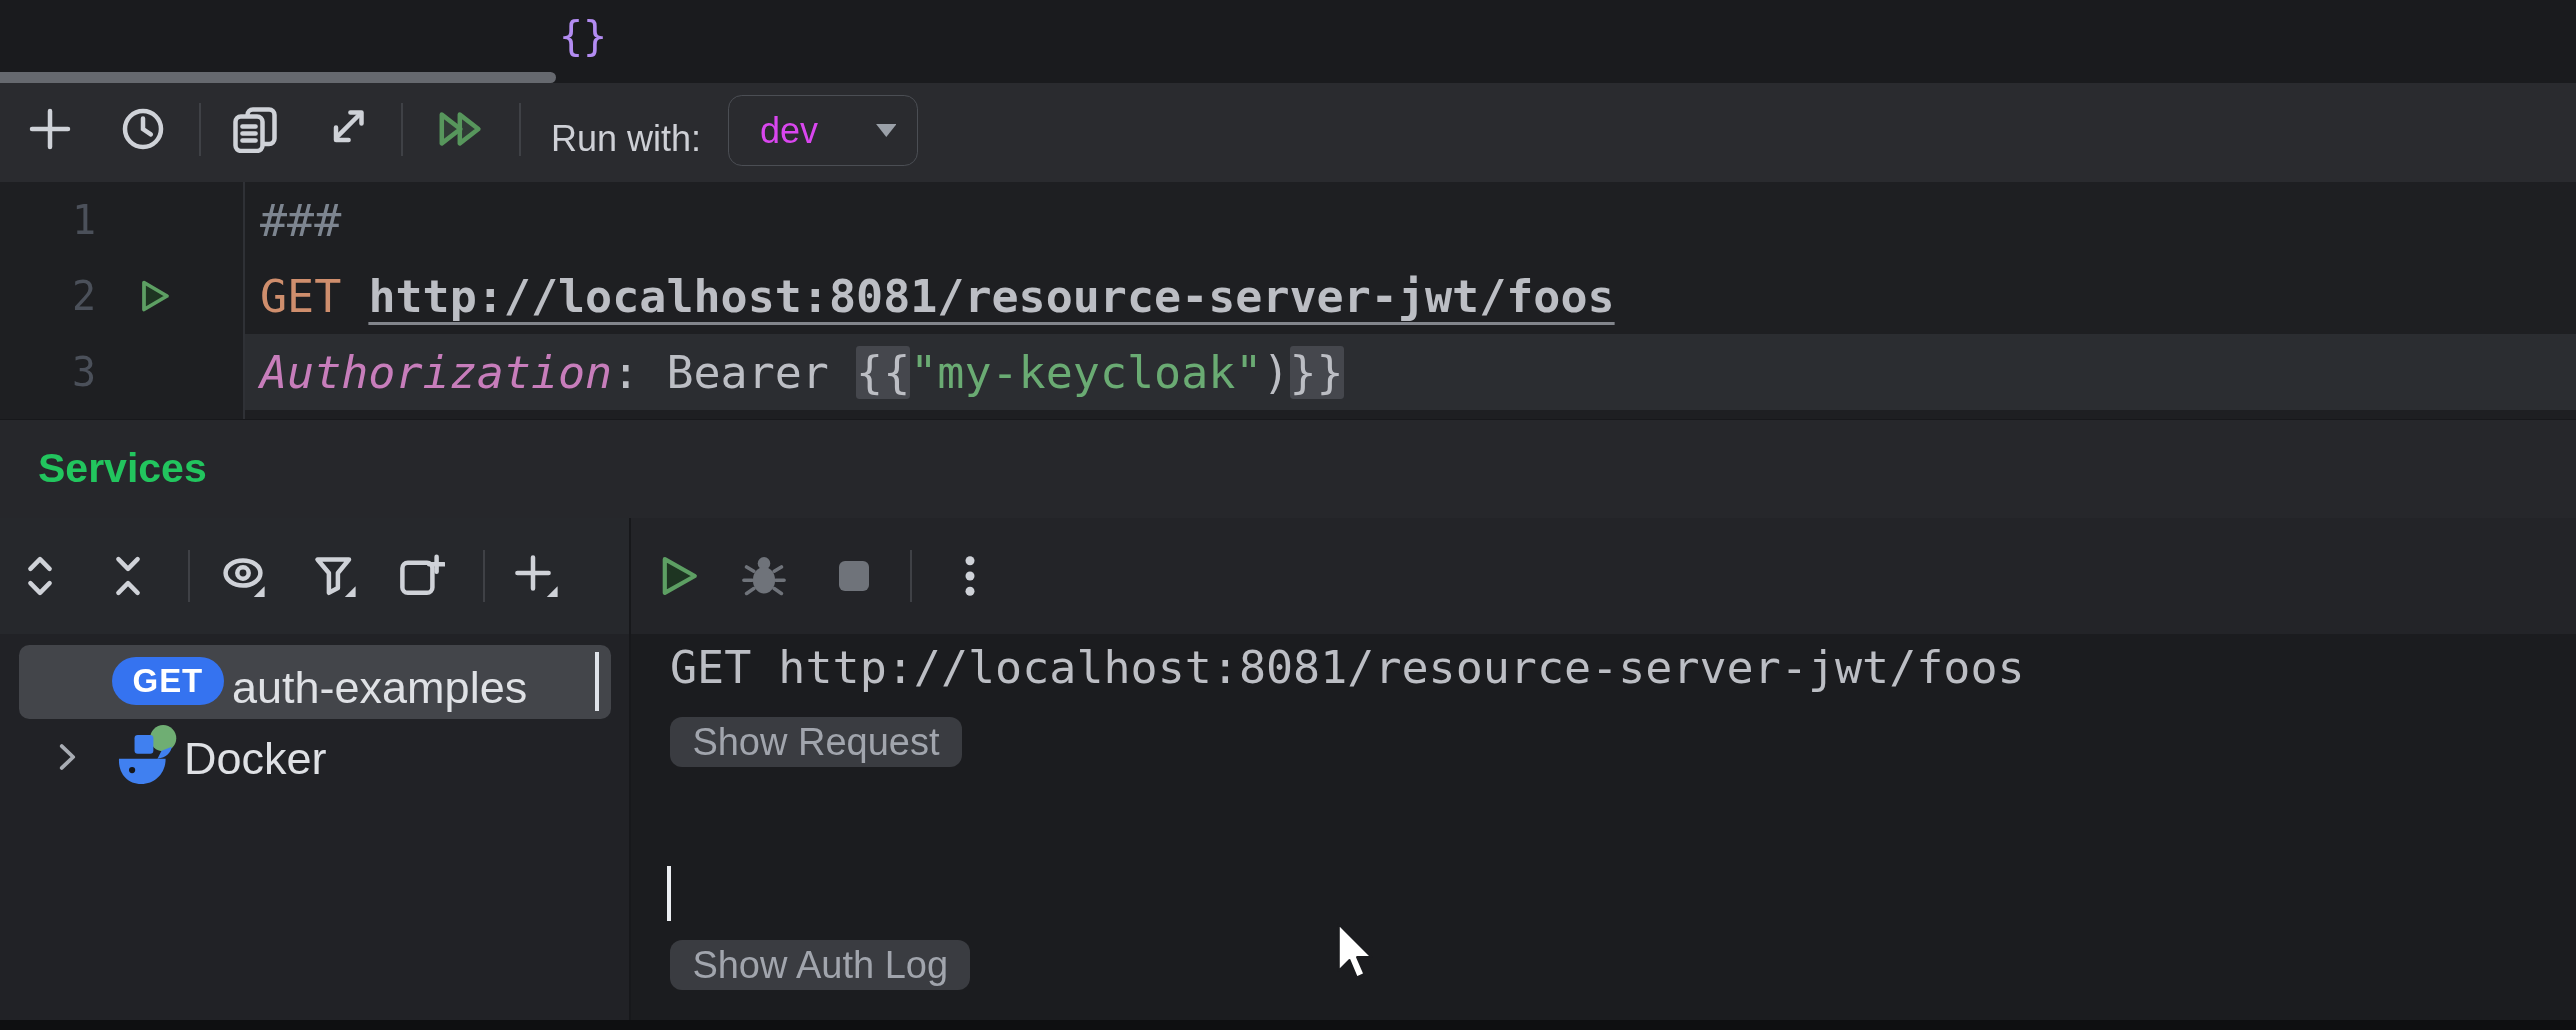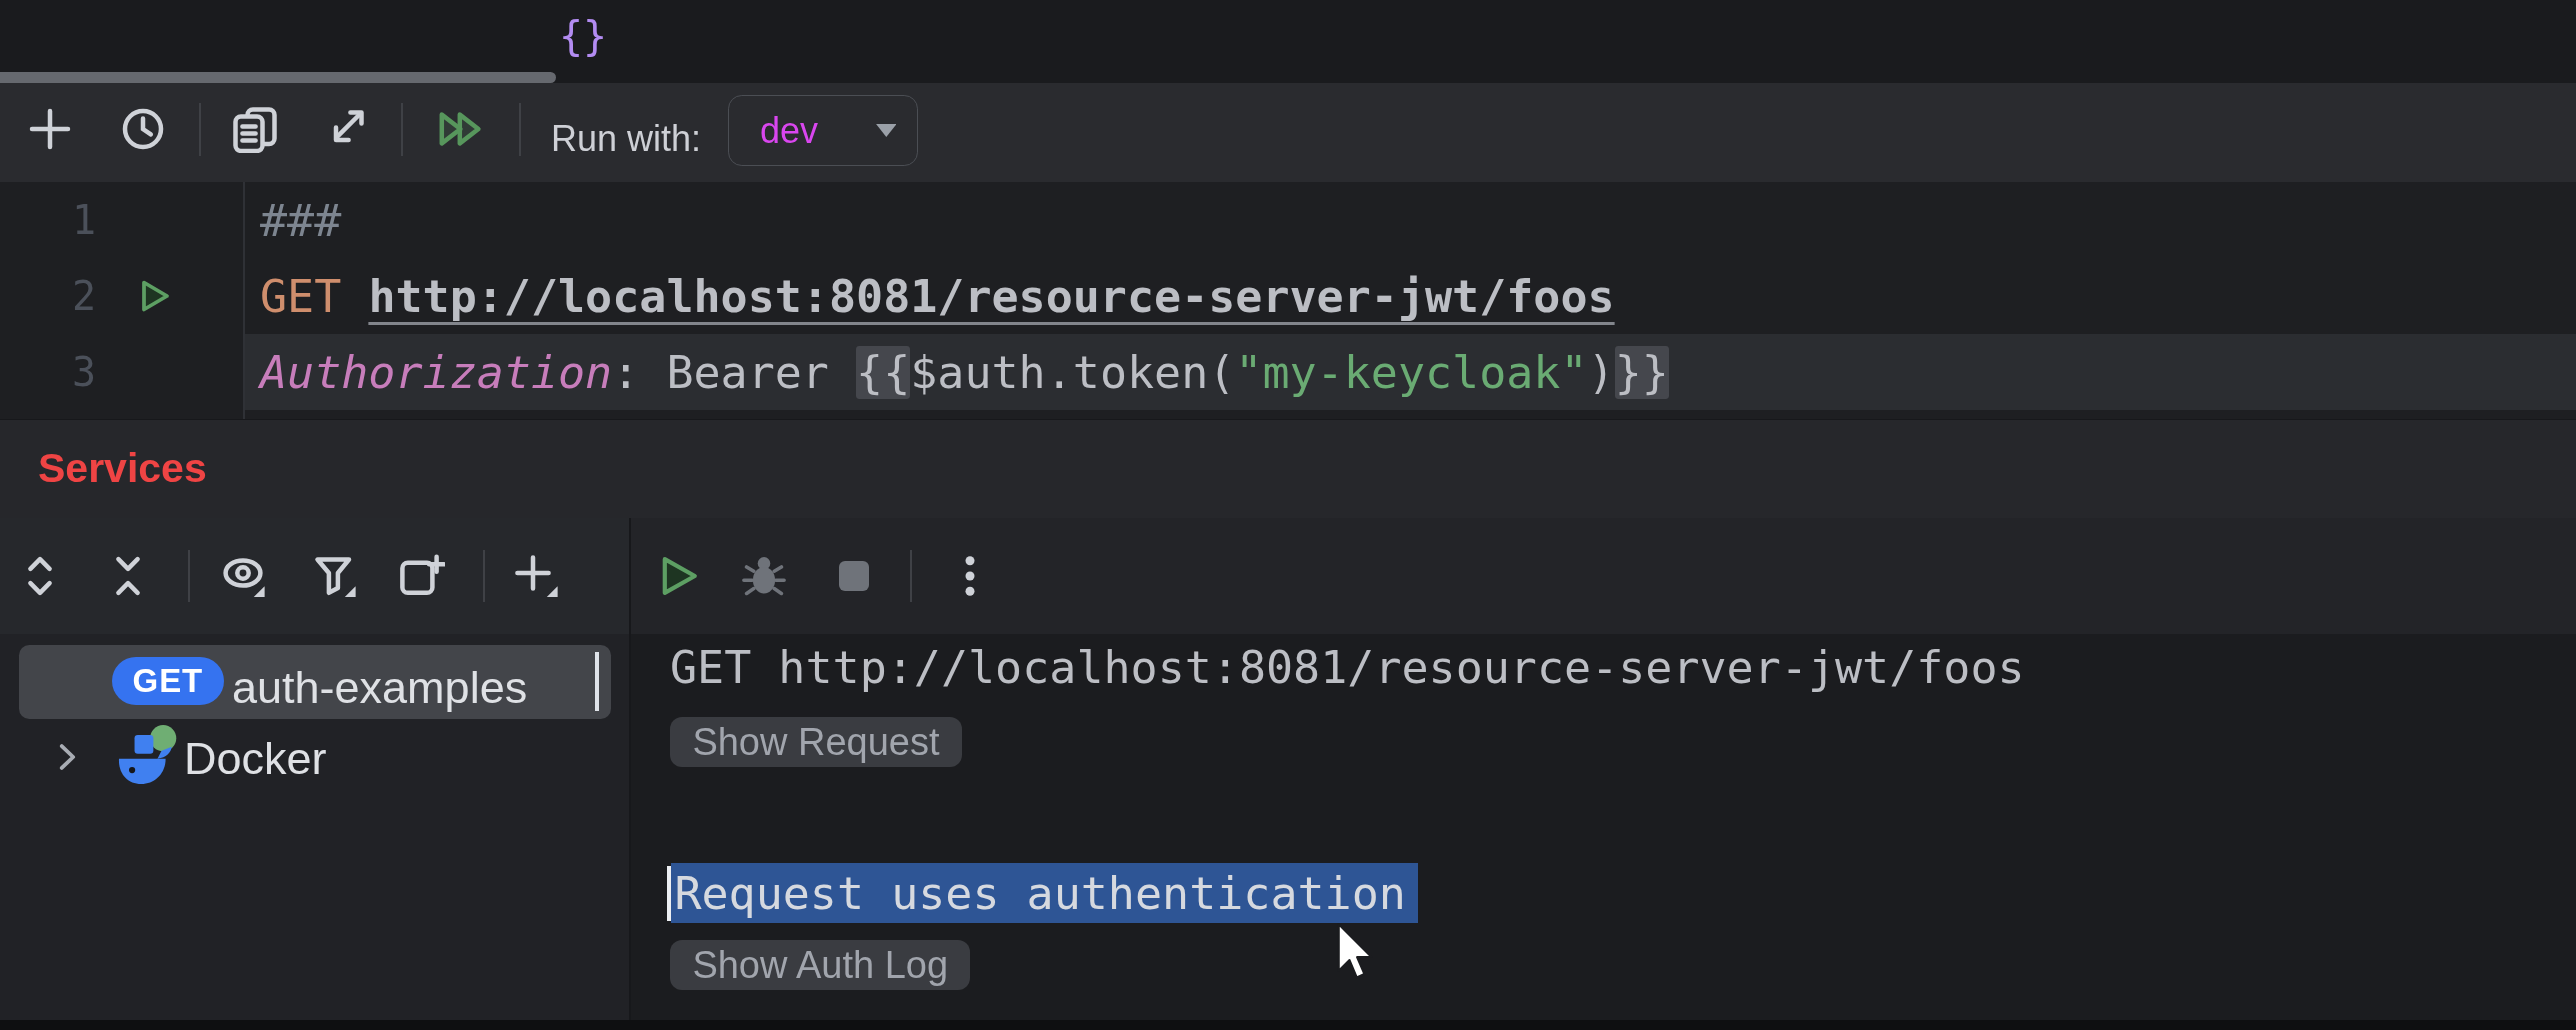--- a/index.html
+++ b/index.html
@@ -45,21 +45,21 @@
   .c-comment-title { color:#b8ba6e; }
   .c-method { color:#cf8e6d; }
   .c-url { color:#bcbec4; text-decoration:underline; text-decoration-thickness:2.6px;
            text-underline-offset:10.3px; text-decoration-color:#82858c;font-weight:bold; }
   .c-header-name { color:#c77dbb; font-style:italic; }
   .c-string { color:#6aab73; }
   .c-braces { background:#45474d; border-radius:3.4px; }
 
   
   .services-header { left:0; top:419px; width:2576px; height:99px; background:#26272b; border-top:1.7px solid #17181b; box-sizing:border-box; }
-  .services-title { left:38px; top:419px; height:99px; line-height:99px; font-size:41px; font-weight:600; color:#ef4444; }
+  .services-title { left:38px; top:419px; height:99px; line-height:99px; font-size:41px; font-weight:600; color:#22c55e; }
 
   .svc-toolbar-left  { left:0; top:518px; width:629px; height:116px; background:#26282c; }
   .svc-toolbar-right { left:631px; top:518px; width:1945px; height:116px; background:#232428; }
   .svcicon { width:48px; height:48px; top:552px; }
   .svsep { width:1.7px; height:52px; top:550px; background:#3f4146; }
   .panel-divider { left:629px; top:518px; width:1.7px; height:502px; background:#17181b; }
 
   .tree-bg { left:0; top:634px; width:629px; height:386px; background:#212226; }
   .console-bg { left:631px; top:634px; width:1945px; height:386px; background:#1b1c1f; }
   .bottom-strip { left:0; top:1020px; width:2576px; height:10.3px; background:#0e0f11; }
@@ -167,21 +167,20 @@
   </div>
   <div class="abs code-row" style="top:258px;">
     <span class="code c-method">GET </span>
       <span class="code c-url">http://localhost:8081/resource-server-jwt/foos</span>
   </div>
   <div class="abs code-row" style="top:334px;">
     <span class="code c-header-name">Authorization</span>
       <span class="code">: </span>
       <span class="code">Bearer </span>
       <span class="code c-braces">{{</span>
-      <span class="code">$auth.token(</span>
       <span class="code c-string">"my-keycloak"</span>
       <span class="code">)</span>
       <span class="code c-braces">}}</span>
   </div>
 
   <div class="abs services-header"></div>
   <div class="abs services-title">Services</div>
 
   <div class="abs svc-toolbar-left"></div>
   <div class="abs svc-toolbar-right"></div>
@@ -280,23 +279,20 @@
   </div>
   <div class="abs tree-label" style="left:184px; top:733px;">Docker</div>
 
   <div class="abs console-text" style="left:670px; top:641px;">GET http://localhost:8081/resource-server-jwt/foos</div>
 
   <div class="abs" style="left:670px; top:717px;">
     <span class="ghost-btn">Show Request</span>
   </div>
 
   <div class="abs sel-caret"></div>
-  <div class="abs selection-box">
-    <span class="console-text">Request uses authentication</span>
-  </div>
 
   <div class="abs" style="left:670px; top:940px;">
     <span class="ghost-btn">Show Auth Log</span>
   </div>
 
   <div class="abs mouse-cursor">
     <svg width="43" height="62" viewBox="0 0 28 42">
       <path d="M4 1.5 L4 33 L11.3 25.8 L16.2 37.5 L21.4 35.2 L16.4 23.8 L26 23.5 Z" fill="#ffffff" stroke="#1b1c1f" stroke-width="1.4" stroke-linejoin="round"></path>
     </svg>
   </div>

